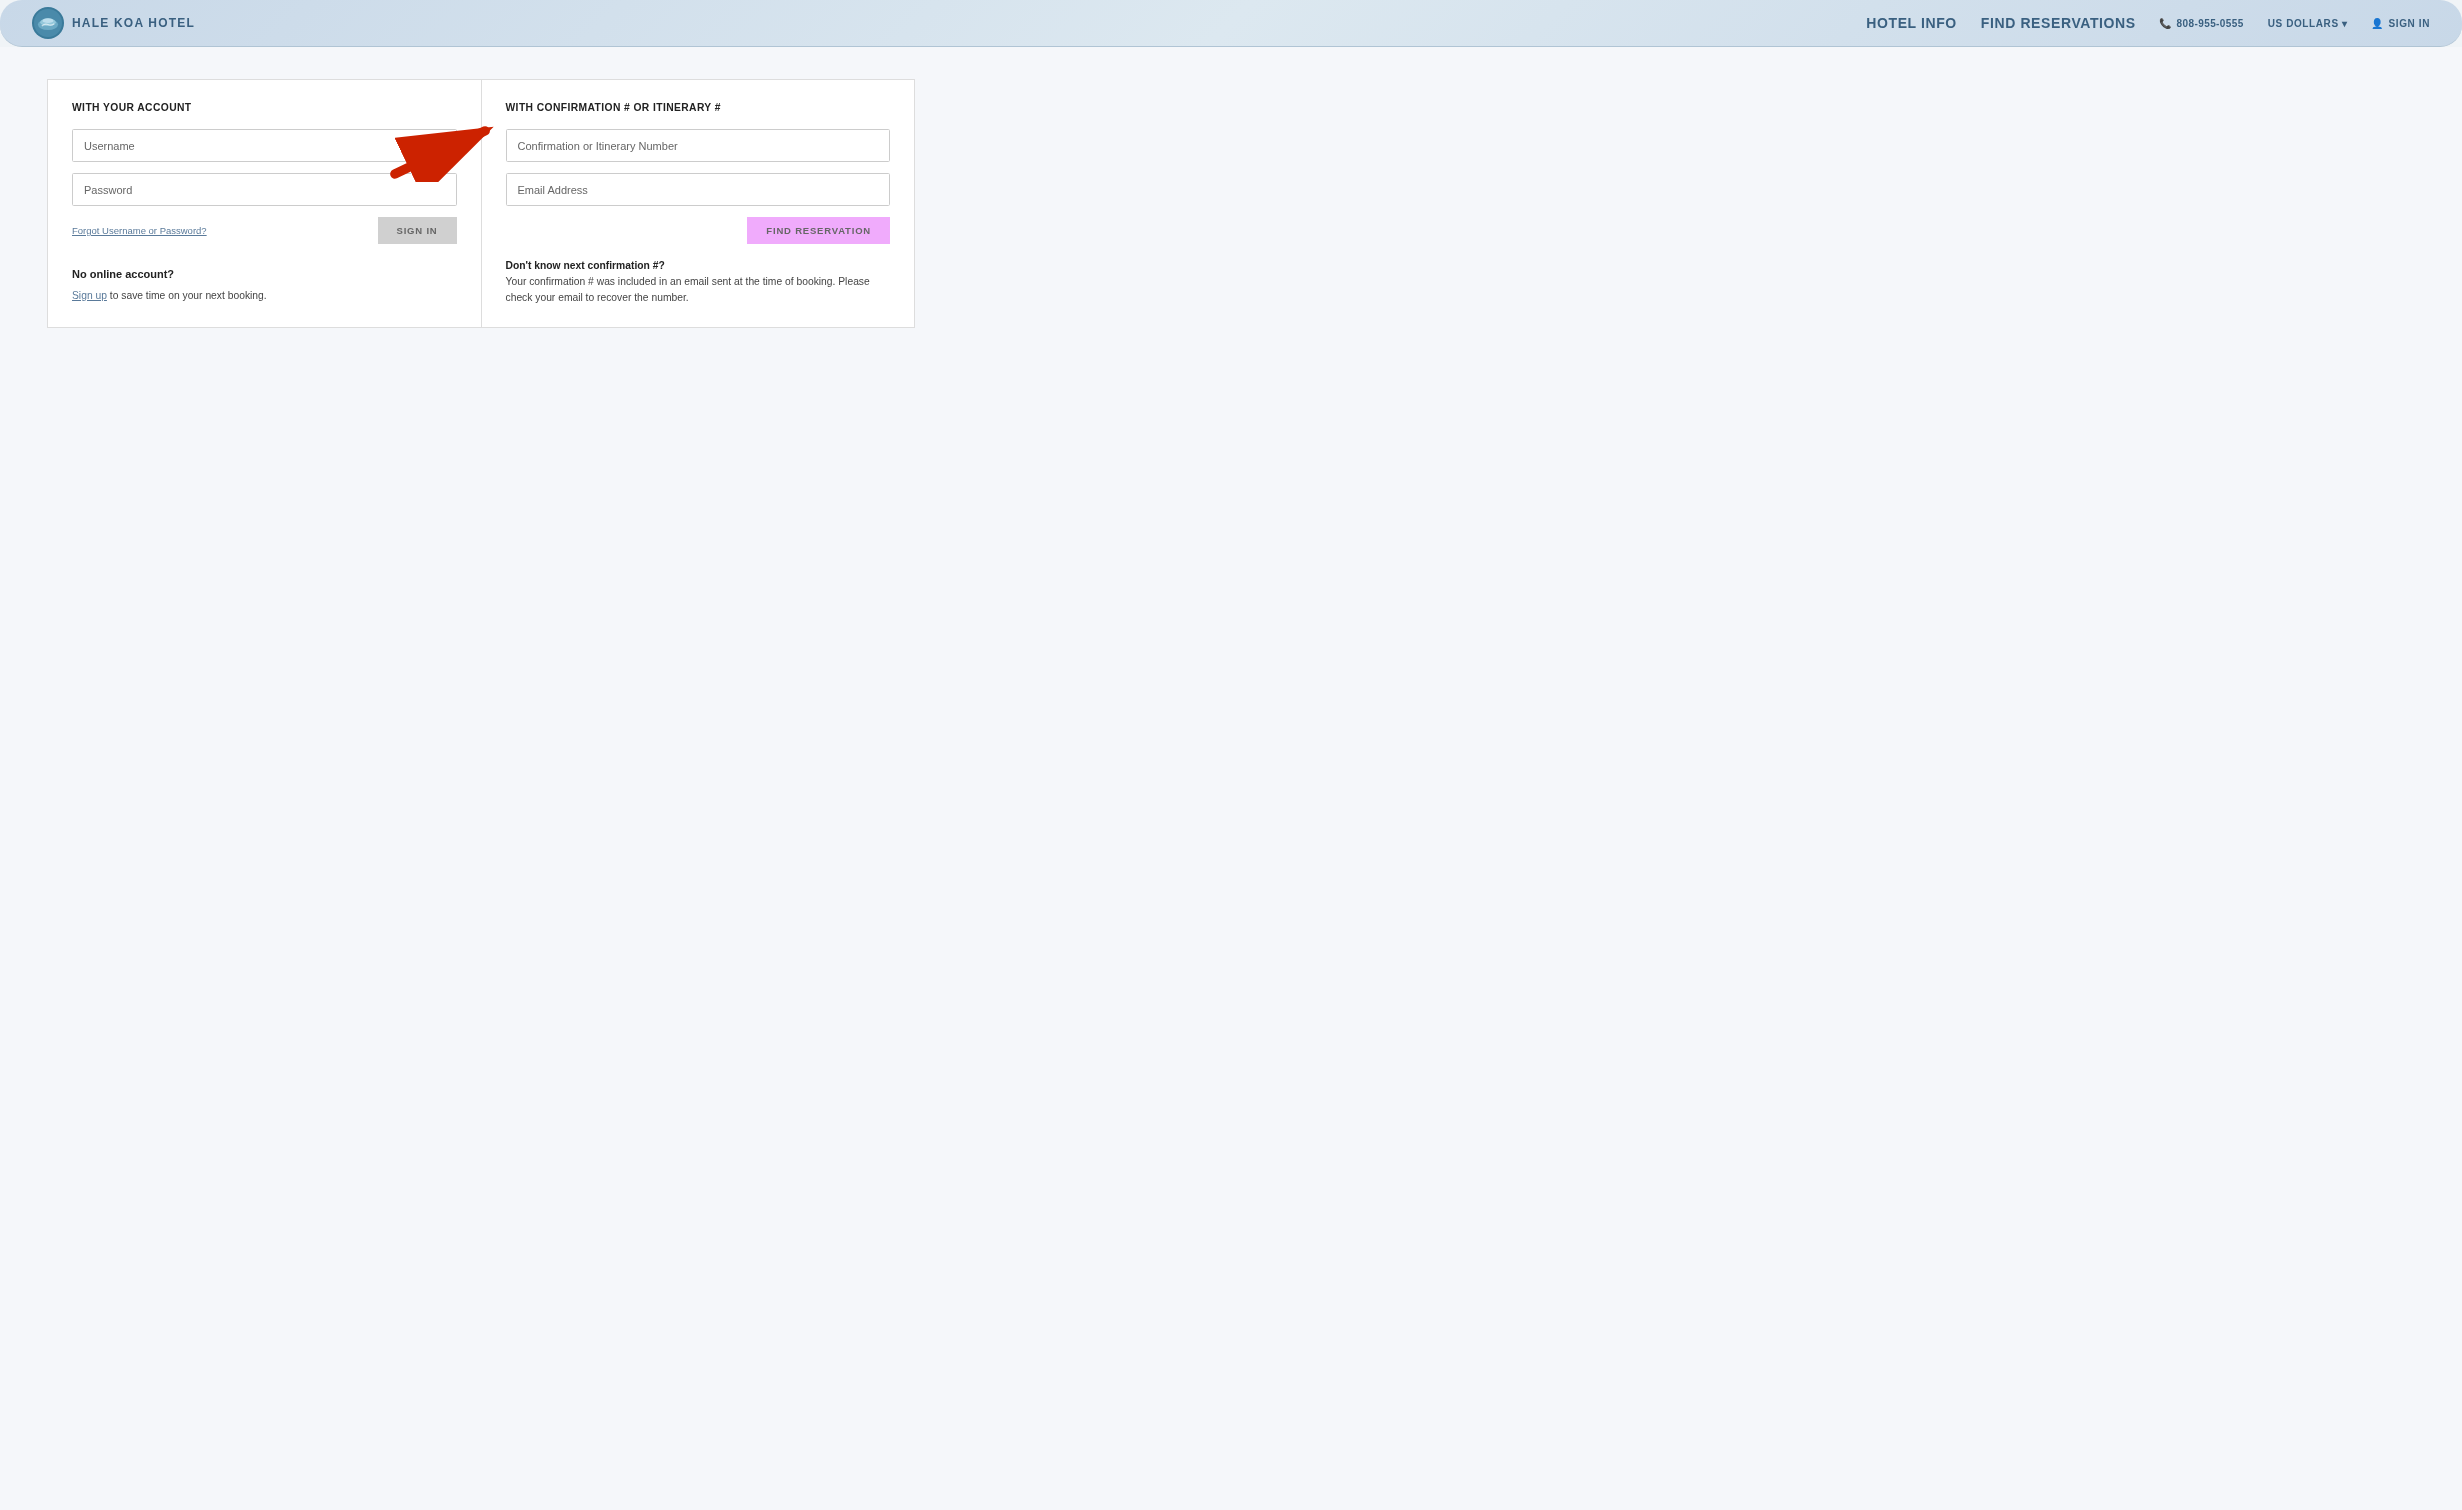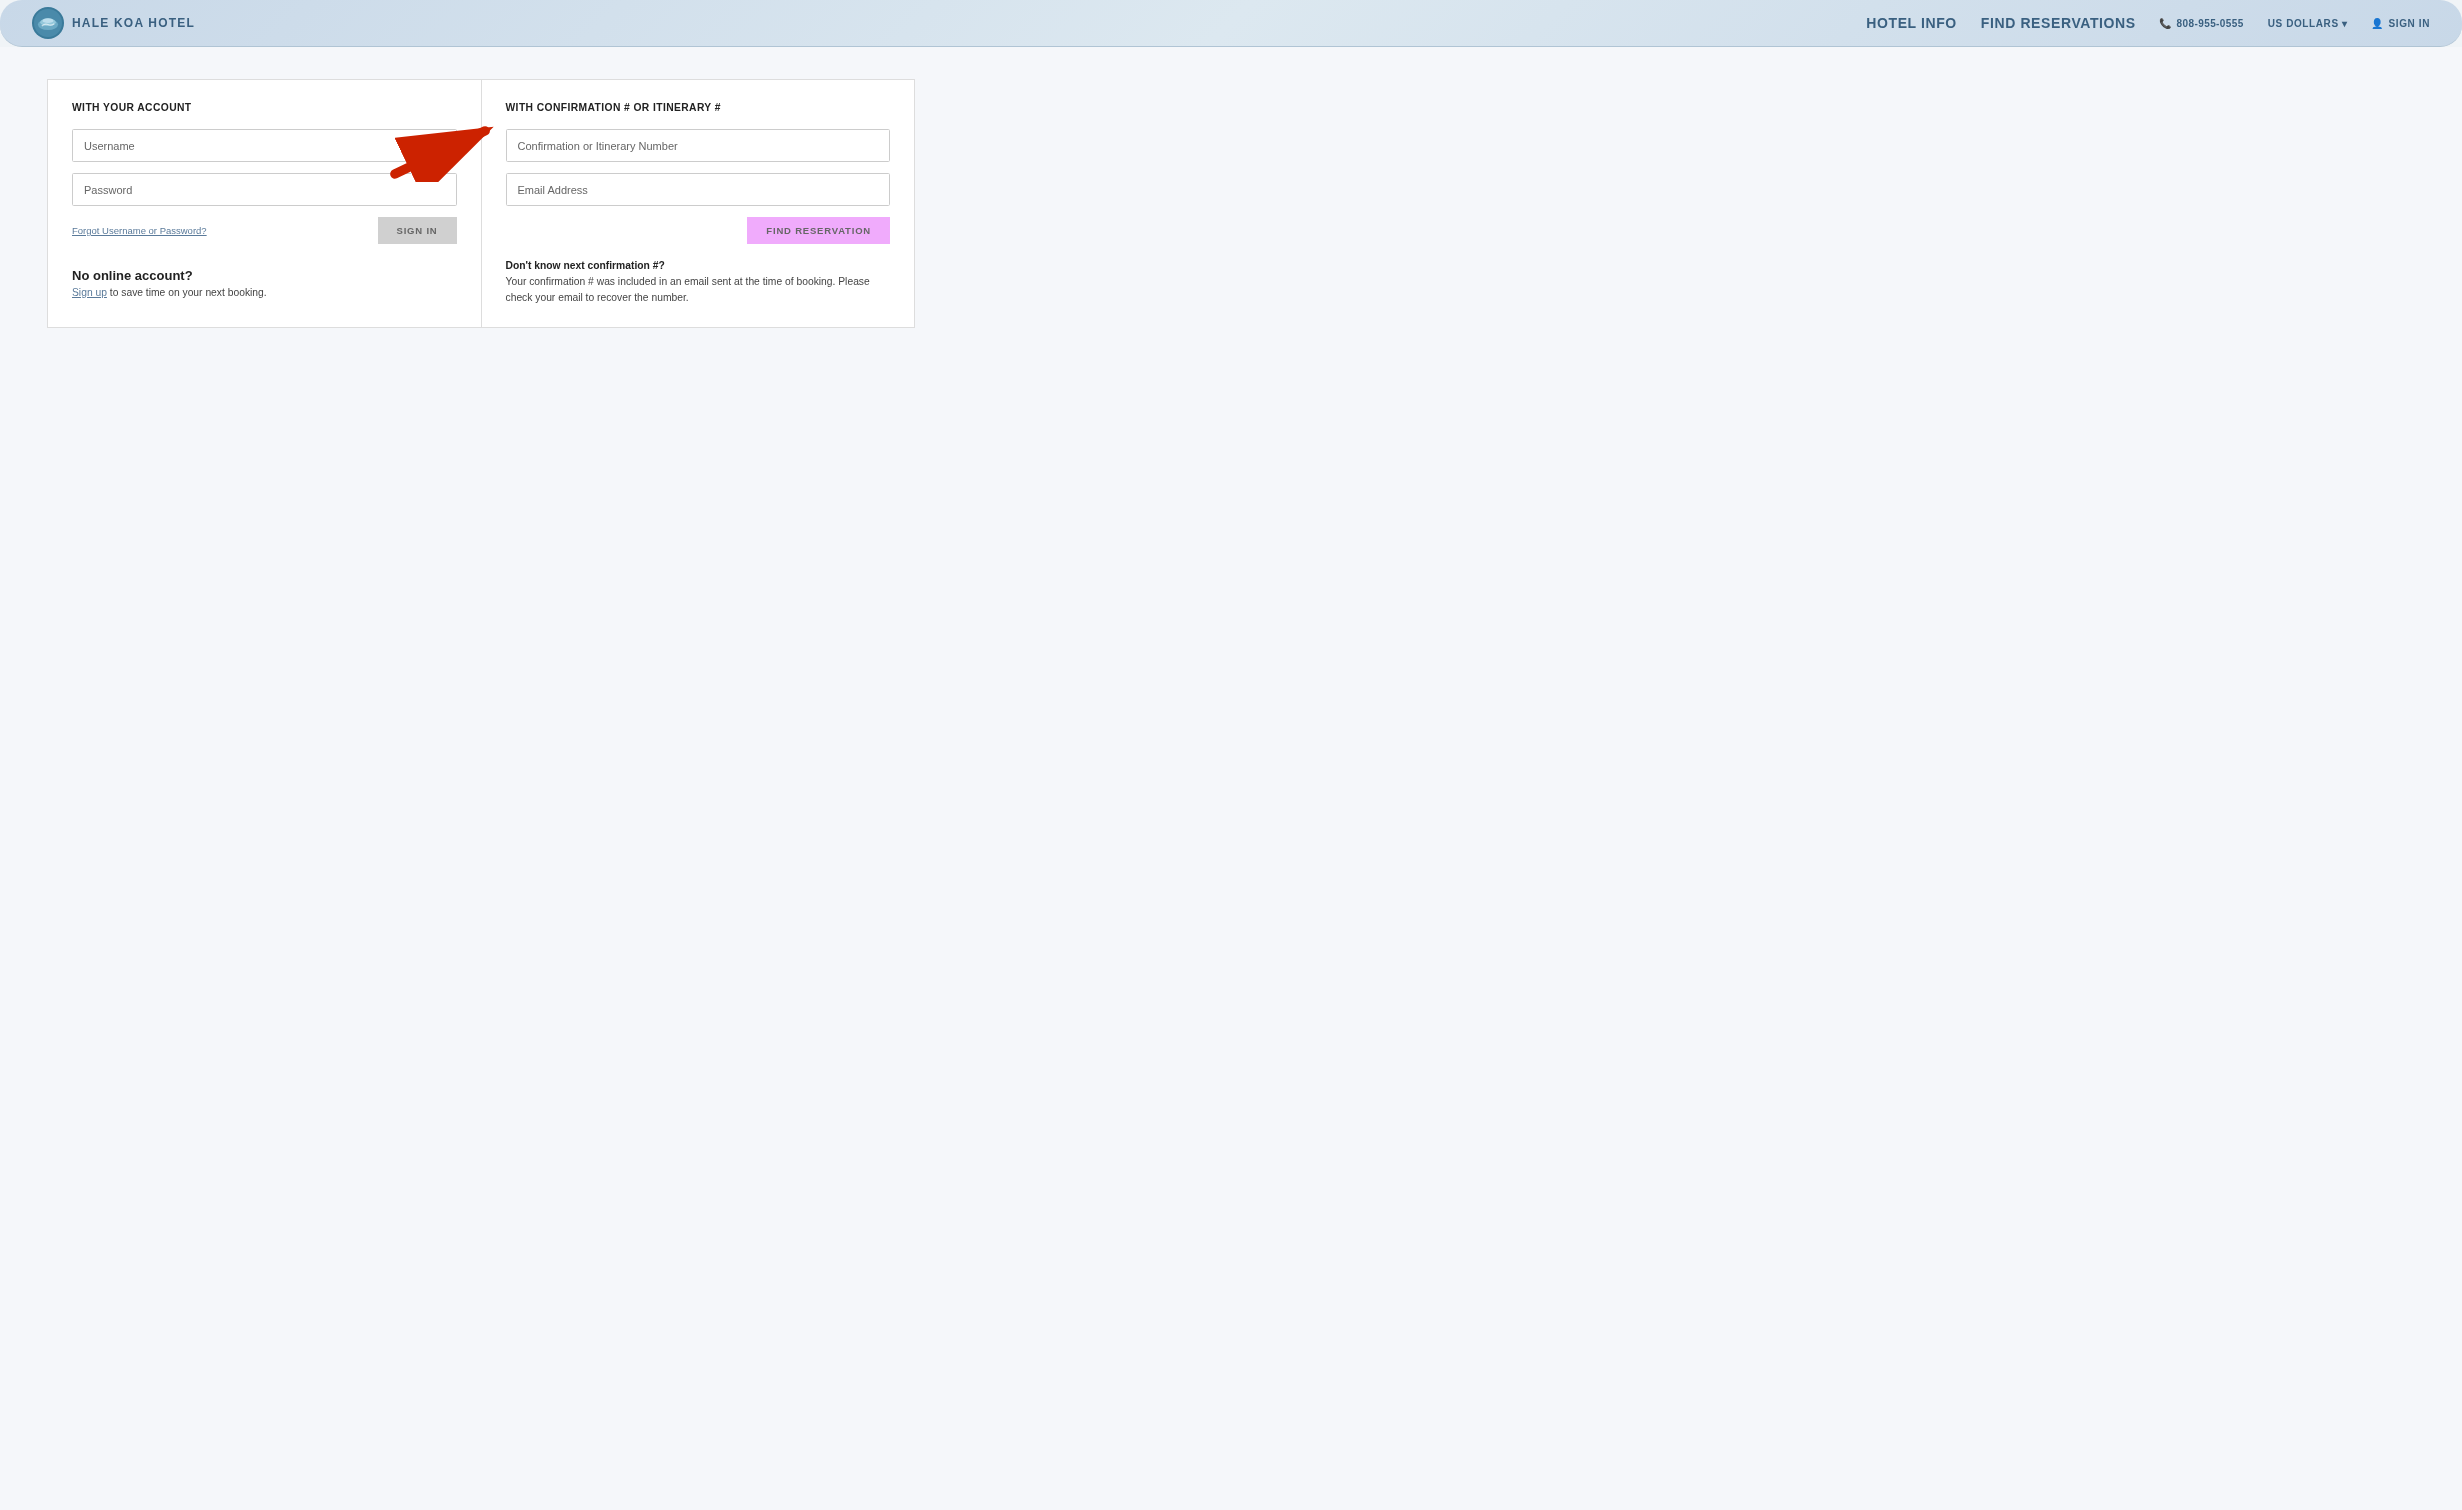--- a/index.html
+++ b/index.html
@@ -174,24 +174,24 @@
       letter-spacing: 0.8px;
       text-transform: uppercase;
       cursor: pointer;
     }
 
     .no-account-section {
       margin-top: 8px;
     }
 
     .no-account-section p {
-      font-size: 13px;
+      font-size: 11px;
       font-weight: 700;
       color: #222;
-      margin-bottom: 3px;
+      margin-bottom: 9px;
     }
 
     .no-account-section span {
       font-size: 10.3px;
       color: #444;
     }
 
     .signup-link {
       color: #5a7a9a;
       font-size: 10.3px;

